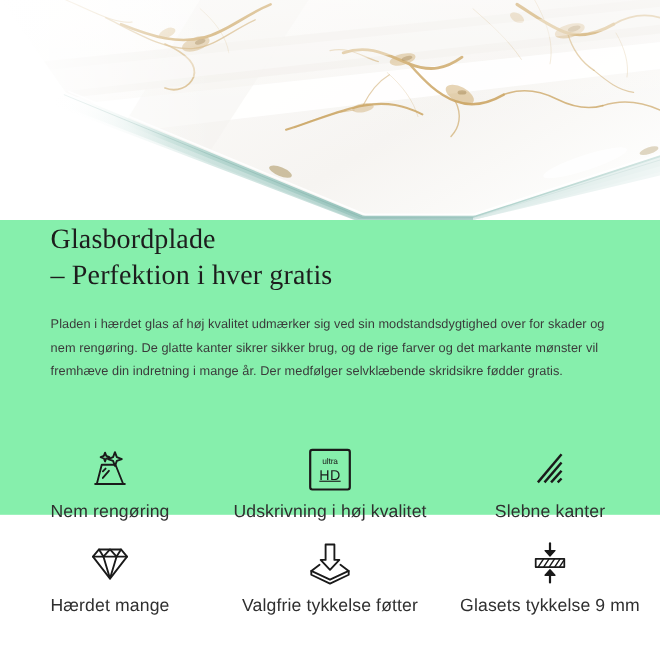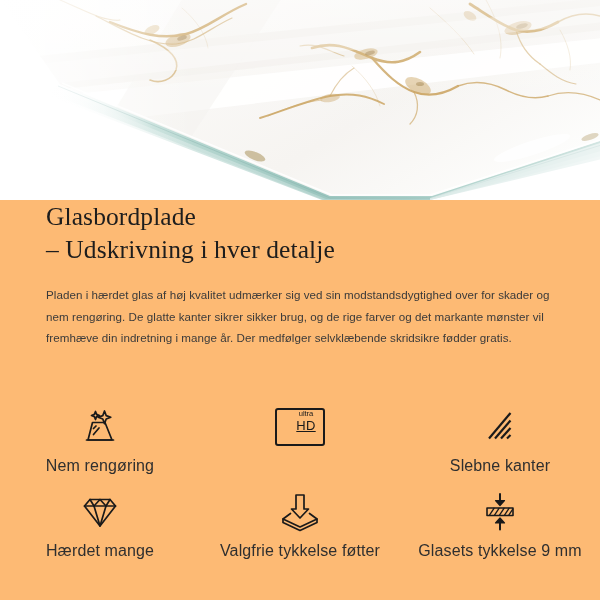--- a/index.html
+++ b/index.html
@@ -1,20 +1,20 @@
 <!DOCTYPE html>
 <html><head>
 <meta charset="utf-8">
 <style>
   html,body{margin:0;padding:0;}
   body{
     width:600px;height:600px;overflow:hidden;background:#ffffff;
     font-family:"Liberation Sans",sans-serif;color:#2b2b2b;
   }
-  .page{position:relative;width:600px;height:600px;background:#fdba74;}
+  .page{position:relative;width:600px;height:468px;background:#86efac;}
 
   
   .hero{position:relative;width:600px;height:200px;overflow:hidden;background:#ffffff;}
   .hero svg{display:block;width:600px;height:200px;}
 
   
   .content{position:absolute;left:0;top:200px;width:600px;}
   .headline{
     margin:0;padding:0 46px;
     font-family:"Liberation Serif","DejaVu Serif",serif;
@@ -42,23 +42,22 @@
   .feature .glyph{
     height:46px;display:flex;align-items:center;justify-content:center;
   }
   .feature .glyph svg{display:block;}
   .feature .caption{
     margin-top:9px;font-size:16px;line-height:13px;color:#2f2f2f;
     text-align:center;letter-spacing:.12px;white-space:nowrap;
   }
   .hd-box{
     width:34px;height:34px;border:2px solid #1a1a1a;border-radius:3px;
-    display:flex;flex-direction:column;align-items:center;
+    display:flex;flex-direction:column;align-items:center;justify-content:center;
     line-height:1;
-    padding-left:12px;
   }
   .hd-box .ultra{font-size:7.6px;letter-spacing:-.1px;color:#1a1a1a;margin-bottom:1px;}
   .hd-box .hd{font-size:13px;font-weight:400;color:#1a1a1a;letter-spacing:.3px;text-decoration:underline;}
 </style>
 </head>
 <body>
 
 <div class="page">
 
   <div class="hero">
@@ -172,21 +171,21 @@
 
       <rect x="-10" y="-10" width="330" height="220" fill="url(#fadeLeft)"></rect>
 
       <path d="M430,198 L640,130 L640,210 L430,210 Z" fill="#ffffff" opacity="0.55"></path>
     </svg>
   </div>
 
   <div class="content">
     <h1 class="headline">
       <span class="l1">Glasbordplade</span>
-      <span class="l2">– Udskrivning i hver detalje</span>
+      <span class="l2">– Perfektion i hver gratis</span>
     </h1>
     <p class="bodytext">Pladen i hærdet glas af høj kvalitet udmærker sig ved sin modstandsdygtighed over for skader og nem rengøring. De glatte kanter sikrer sikker brug, og de rige farver og det markante mønster vil fremhæve din indretning i mange år. Der medfølger selvklæbende skridsikre fødder gratis.</p>
   </div>
 
   <div class="features">
 
     <div class="feature">
       <span class="glyph">
         <svg width="44" height="40" viewBox="0 0 44 40" fill="none" stroke="#1a1a1a" stroke-width="1.7" stroke-linecap="round" stroke-linejoin="round">
           <path d="M10,33 L14.5,15.5 L27,15.5 L34,33 Z"></path>
@@ -200,20 +199,21 @@
       <span class="caption">Nem rengøring</span>
     </div>
 
     <div class="feature">
       <span class="glyph">
         <span class="hd-box">
           <span class="ultra">ultra</span>
           <span class="hd">HD</span>
         </span>
       </span>
+      <span class="caption">Udskrivning i høj kvalitet</span>
     </div>
 
     <div class="feature">
       <span class="glyph">
         <svg width="40" height="38" viewBox="0 0 40 38" fill="none" stroke="#1a1a1a" stroke-width="2.2" stroke-linecap="butt">
           <path d="M30.5,5 L9,30.5"></path>
           <path d="M30.5,12.5 L15,30.5"></path>
           <path d="M30.5,20 L21,30.5"></path>
           <path d="M30.5,27 L27,30.5"></path>
         </svg>

